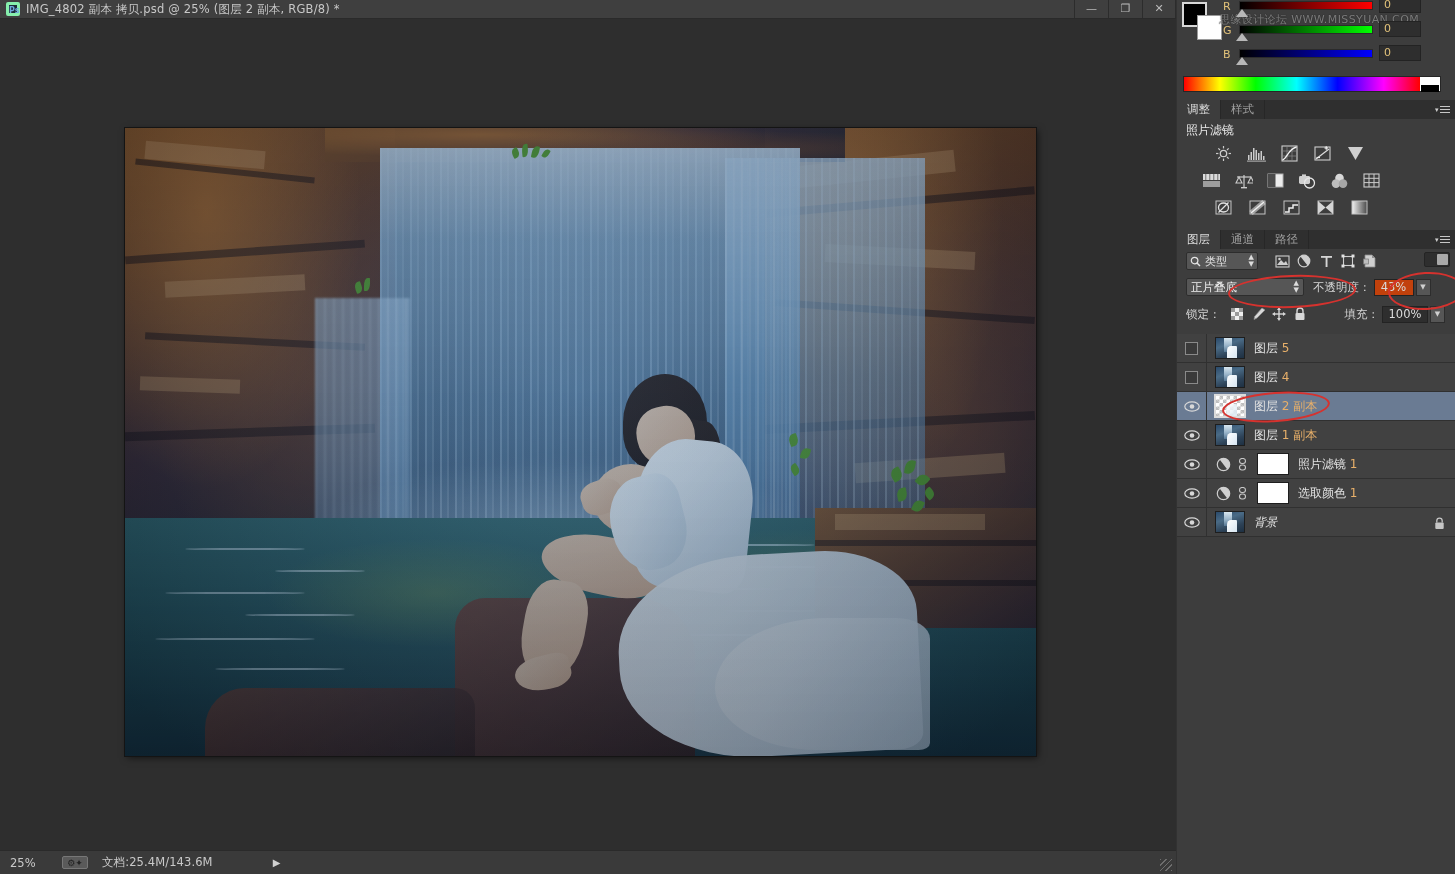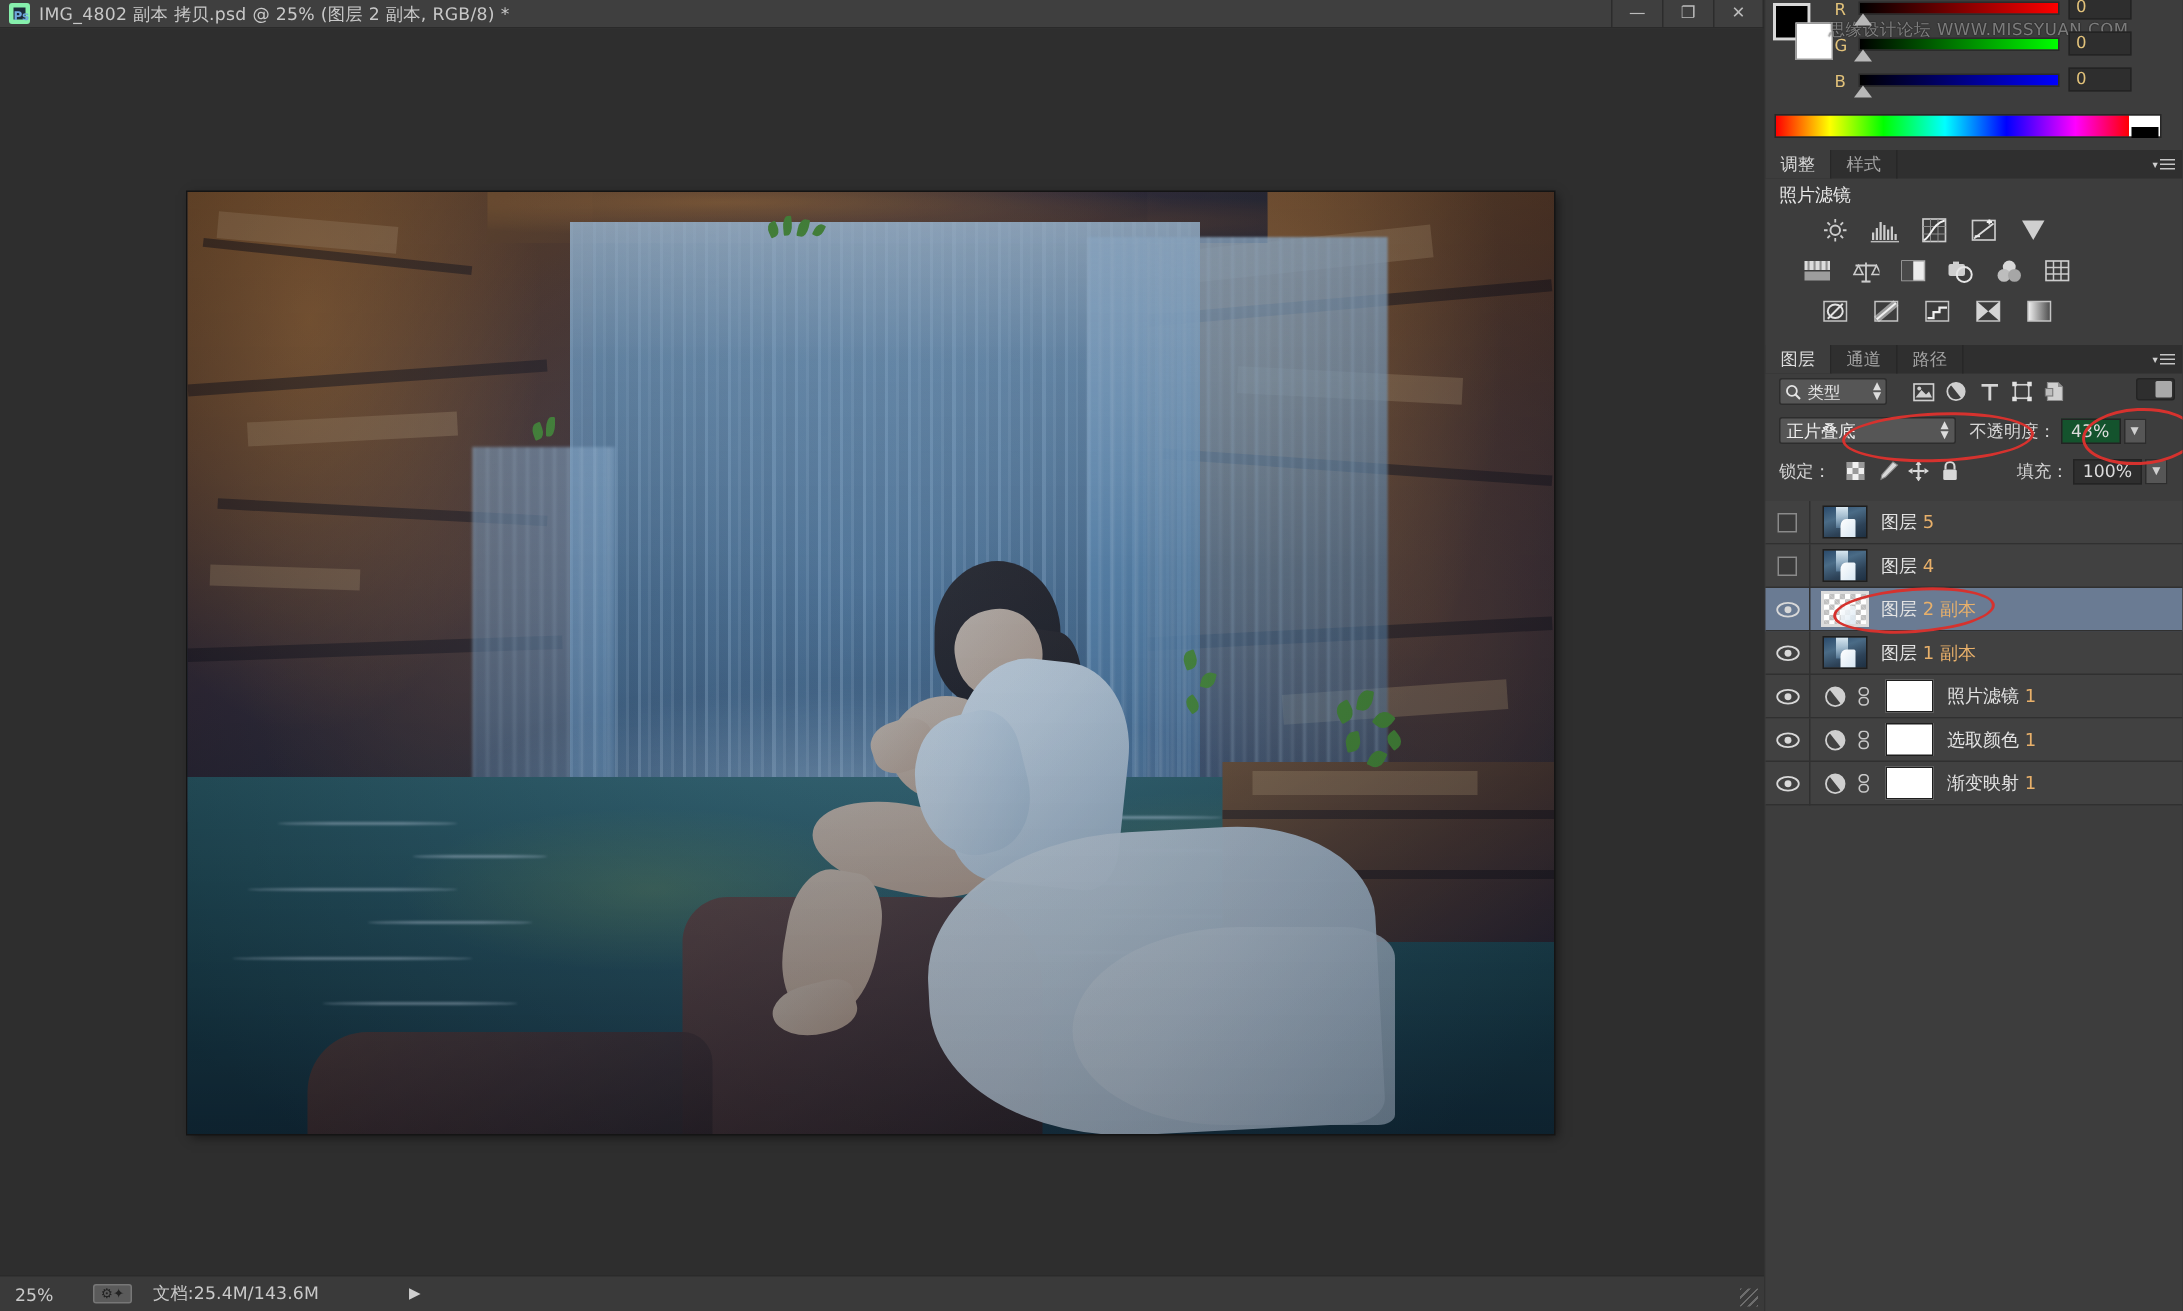--- a/index.html
+++ b/index.html
@@ -248,21 +248,21 @@
     display: flex; align-items: center;
   }
   #blend-select {
     margin-left: 9px; width: 118px; height: 18px; background: #565656;
     border: 1px solid #2d2d2d; border-radius: 2px; color: #eee; font-size: 11.5px;
     display: flex; align-items: center; justify-content: space-between; padding: 0 4px;
   }
   .lbl { color: #d6d6d6; font-size: 11.5px; }
   #opacity-label { margin-left: 9px; }
   #opacity-field {
-    margin-left: 3px; width: 40px; height: 17px; background: #14532d;
+    margin-left: 3px; width: 40px; height: 17px; background: #c2410c;
     border: 1px solid #232323; color: #dcdcdc; font-size: 11.5px;
     display: flex; align-items: center; justify-content: center;
   }
   .mini-arrow {
     width: 15px; height: 17px; background: #565656; border: 1px solid #2d2d2d;
     margin-left: 2px; display: flex; align-items: center; justify-content: center;
     color: #d0d0d0; font-size: 7px;
   }
 
   #lock-row {
@@ -886,45 +886,40 @@
                 <rect x="1.5" y="0.5" width="6" height="5" rx="2.5" fill="none" stroke="#c8c8c8" stroke-width="1.1"></rect>
                 <rect x="1.5" y="7" width="6" height="5" rx="2.5" fill="none" stroke="#c8c8c8" stroke-width="1.1"></rect>
               </svg>
           </div>
           <div class="mask-thumb"></div>
           <div class="layer-name">
             <span>选取颜色 </span><span class="num">1</span>
           </div>
         </div>
 
+
         <div class="layer-row">
           <div class="eye-cell">
             <svg width="16" height="11" viewBox="0 0 16 11">
                 <ellipse cx="8" cy="5.5" rx="7.2" ry="4.6" fill="none" stroke="#d8d8d8" stroke-width="1.2"></ellipse>
                 <circle cx="8" cy="5.5" r="2.3" fill="#d8d8d8"></circle>
               </svg>
           </div>
-          <div class="adj-thumb-ic">
-            <svg width="15" height="15" viewBox="0 0 15 15">
-                <circle cx="7.5" cy="7.5" r="6.2" fill="none" stroke="#cfcfcf" stroke-width="1.2"></circle>
-                <path d="M7.5 1.3 A6.2 6.2 0 0 1 7.5 13.7 Z" fill="#cfcfcf" transform="rotate(-38 7.5 7.5)"></path>
+          <div class="thumb">
+              <div class="tw"></div>
+              <div class="td"></div>
+            </div>
+          <div class="layer-name bg">背景</div>
+          <div class="lock-badge">
+            <svg width="11" height="13" viewBox="0 0 11 13">
+                <path d="M2.8 5.6 V3.8 A2.7 2.7 0 0 1 8.2 3.8 V5.6" fill="none" stroke="#c6c6c6" stroke-width="1.3"></path>
+                <rect x="1.3" y="5.6" width="8.4" height="6.5" rx="1" fill="#c6c6c6"></rect>
               </svg>
           </div>
-          <div class="link-ic">
-            <svg width="9" height="13" viewBox="0 0 9 13">
-                <rect x="1.5" y="0.5" width="6" height="5" rx="2.5" fill="none" stroke="#c8c8c8" stroke-width="1.1"></rect>
-                <rect x="1.5" y="7" width="6" height="5" rx="2.5" fill="none" stroke="#c8c8c8" stroke-width="1.1"></rect>
-              </svg>
-          </div>
-          <div class="mask-thumb"></div>
-          <div class="layer-name">
-            <span>渐变映射 </span><span class="num">1</span>
-          </div>
-        </div>
-
+        </div>
 
       </div>
     </div>
   </div>
 
   <div class="annot" id="annot-blend"></div>
   <div class="annot" id="annot-opacity"></div>
   <div class="annot" id="annot-layer"></div>
 
 </div>

